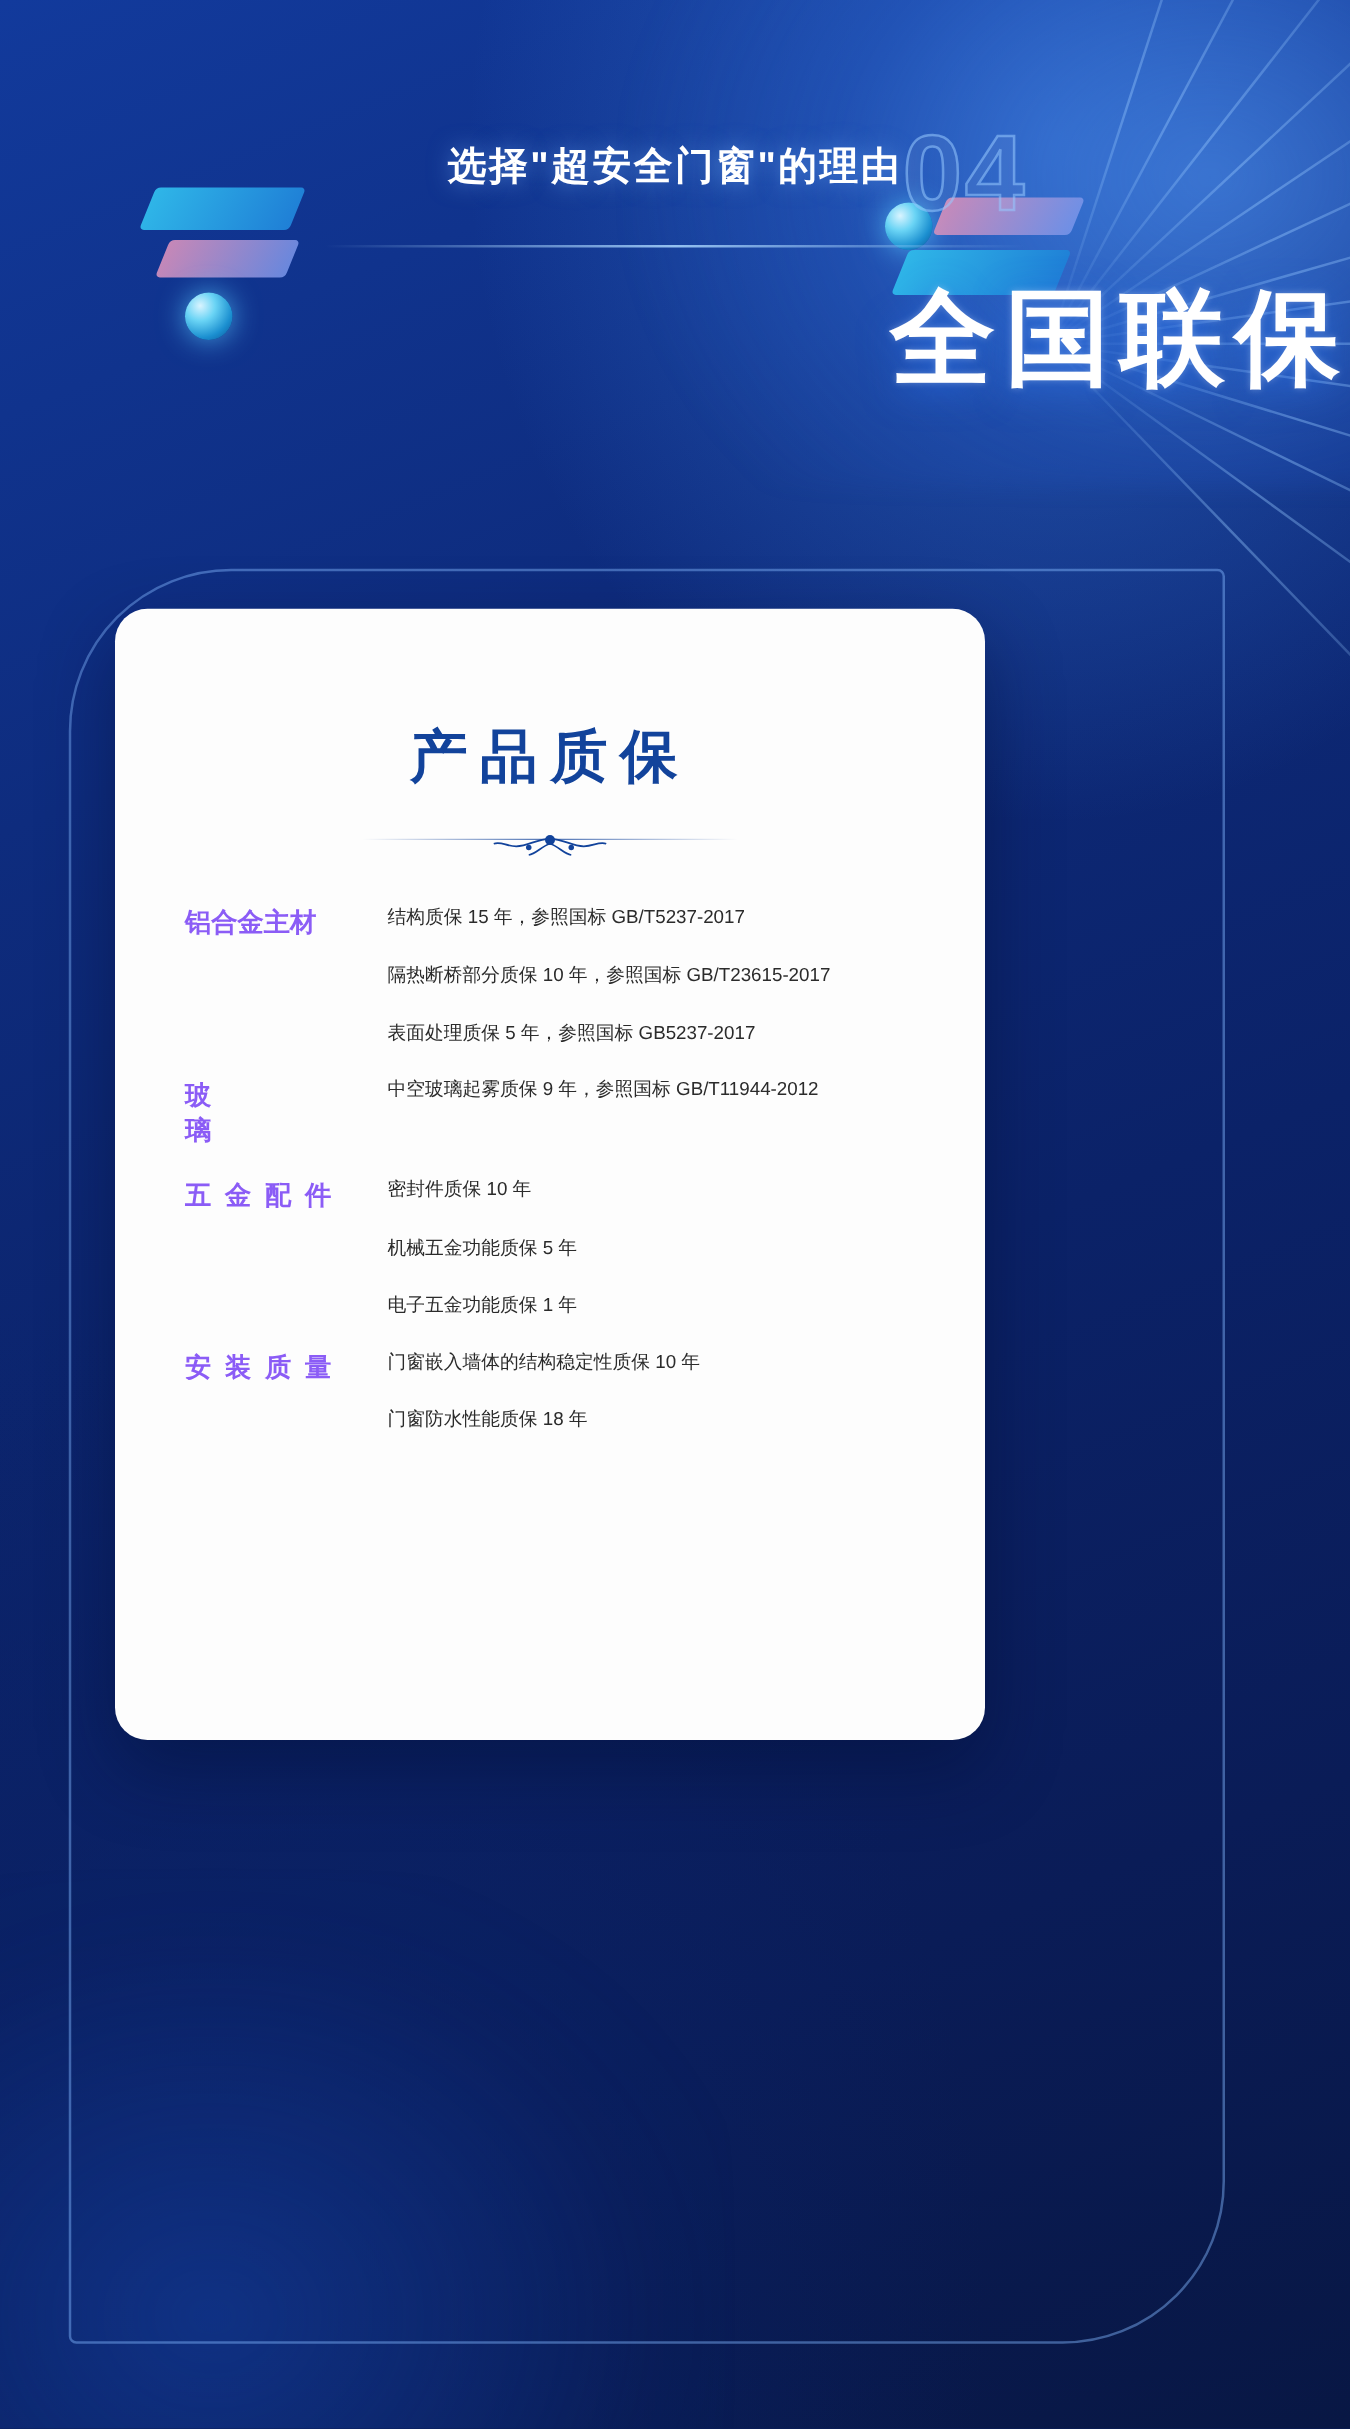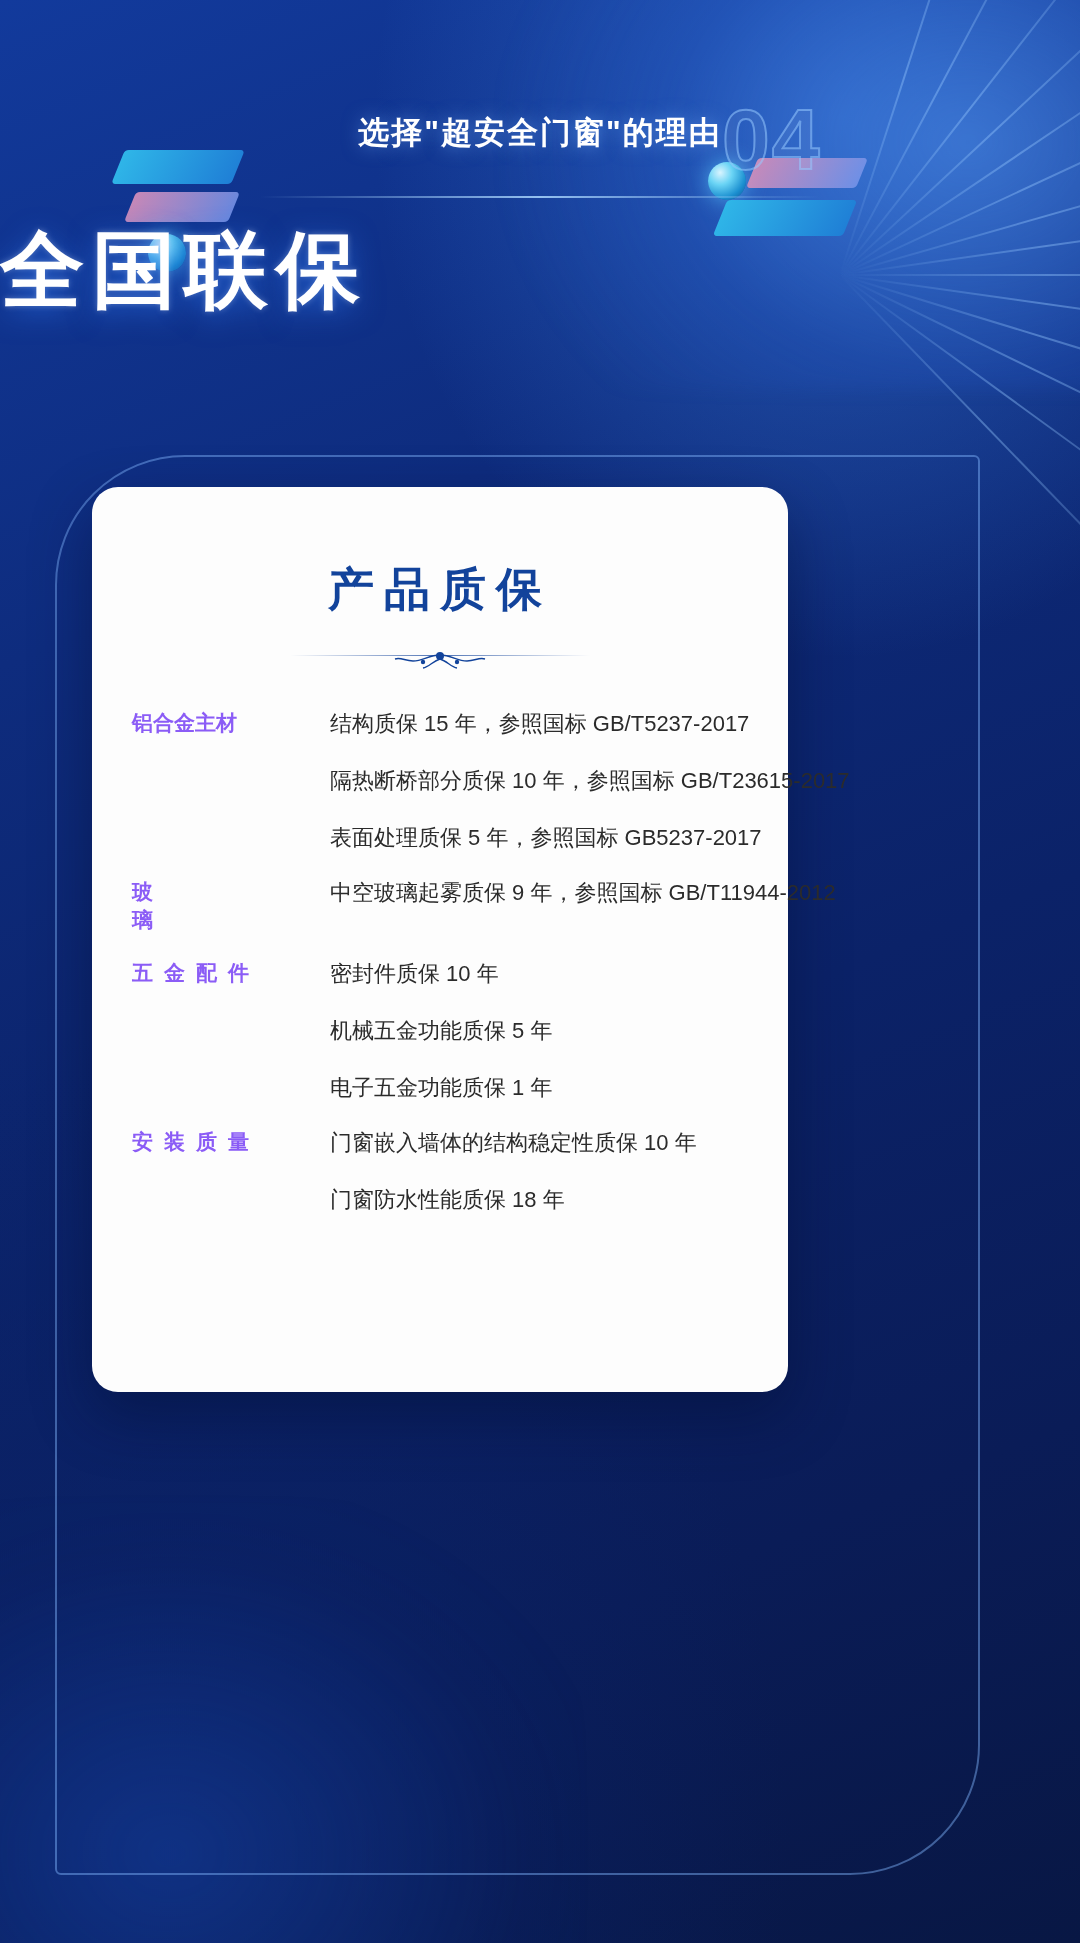--- a/index.html
+++ b/index.html
@@ -106,21 +106,21 @@
     transform: translateX(-50%);
     width: 560px;
     height: 2px;
     background: linear-gradient(90deg, rgba(150,200,255,0) 0%, rgba(170,215,255,0.85) 50%, rgba(150,200,255,0) 100%);
   }
   .title {
     position: absolute;
     left: 0;
     top: 214px;
     width: 1080px;
-    text-align: left;
+    text-align: right;
     color: #ffffff;
     font-size: 84px;
     font-weight: bold;
     letter-spacing: 8px;
     text-shadow: 0 6px 28px rgba(40,110,230,0.75), 0 0 6px rgba(255,255,255,0.35);
   }
 
   
   .shapeL, .shapeR {
     position: absolute;
@@ -160,21 +160,21 @@
   .card {
     position: absolute;
     left: 92px;
     top: 487px;
     width: 696px;
     height: 905px;
     background: #fdfdfd;
     border-radius: 26px;
     box-shadow: 0 24px 60px rgba(3,14,50,0.45);
     box-sizing: border-box;
-    padding: 0;
+    padding: 16px;
   }
   .card-title {
     text-align: center;
     color: #12439b;
     font-size: 46px;
     font-weight: bold;
     letter-spacing: 10px;
     padding-top: 72px;
   }
   .ornament {
@@ -213,25 +213,24 @@
     display: flex;
     justify-content: space-between;
   }
   .row-label.spread { letter-spacing: 0; align-items: flex-end; }
   .row-items {
     flex: 1;
     padding-left: 14px;
   }
   .row-item {
     color: #2b2b2b;
-    font-size: 22px;
+    font-size: 15px;
     line-height: 1.5;
     margin-bottom: 24px;
     white-space: nowrap;
-    margin-left: 36px;
   }
   .row-item:last-child { margin-bottom: 0; }
 </style>
 </head>
 <body>
 
 <div class="poster">
 
   <div class="glowTR"></div>
   <div class="glowBL"></div>

